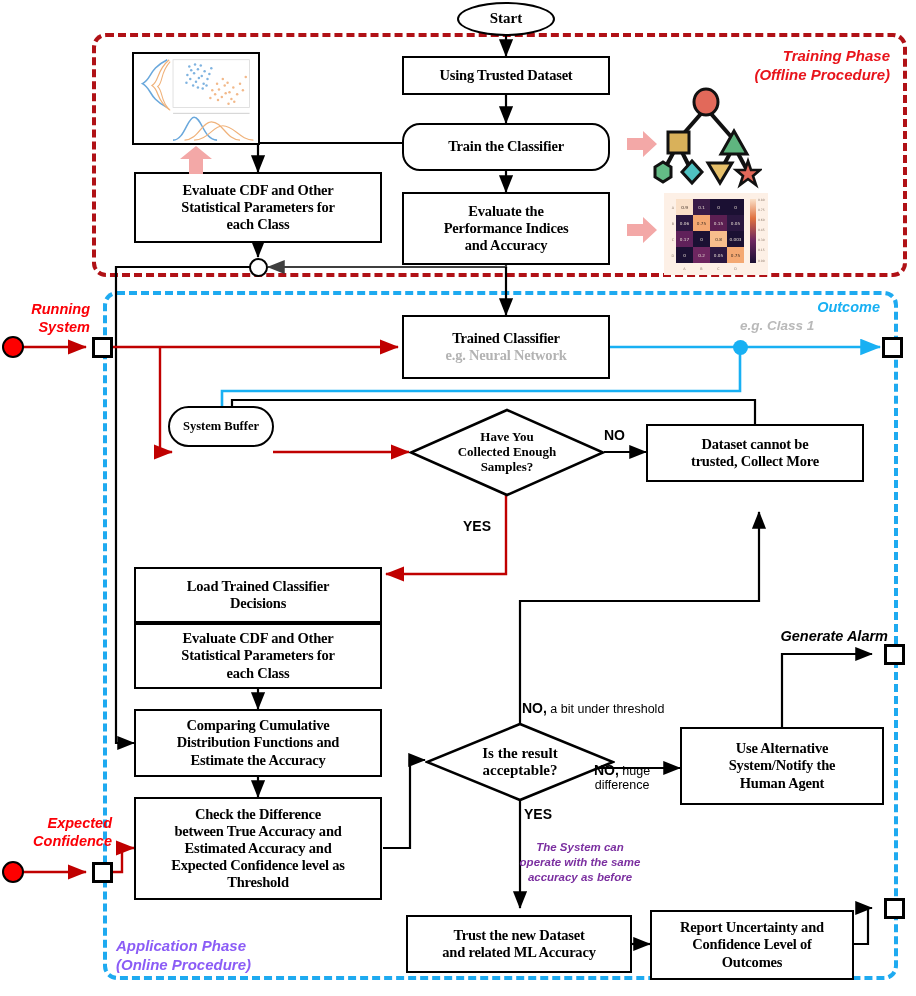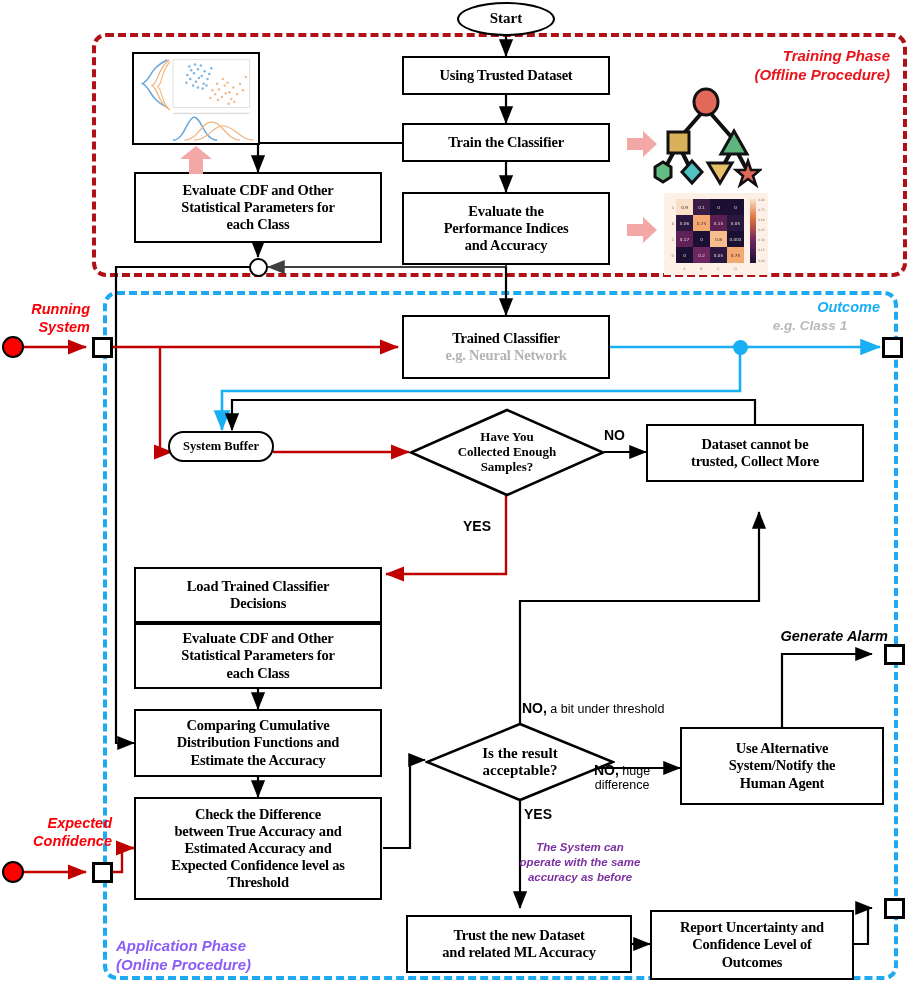--- a/index.html
+++ b/index.html
@@ -19,21 +19,21 @@
   .phase{position:absolute;box-sizing:border-box;pointer-events:none;}
   .phase.train{border:4px dashed #b01116;border-radius:14px;}
   .phase.app{border:4px dashed #1eaaf0;border-radius:14px;}
 
   .plabel{position:absolute;font-style:italic;font-weight:bold;text-align:right;line-height:1.25;}
   .plabel.train{color:#e8141b;font-size:15px;}
   .plabel.app{color:#8b5cf6;font-size:15px;text-align:left;}
   .outlab{position:absolute;font-style:italic;font-weight:bold;font-size:14.5px;line-height:1.25;}
   .red-lab{color:#fb0007;text-align:right;}
   .cy-lab{color:#18b0f3;text-align:right;}
-  .gy-lab{color:#b9b9b9;text-align:center;font-weight:bold;}
+  .gy-lab{color:#b9b9b9;text-align:left;font-weight:bold;}
   .blk-lab{color:#000;font-size:14.5px;font-style:italic;font-weight:bold;}
 
   .edgelab{position:absolute;font-weight:bold;color:#000;font-size:14px;}
   .edgelab .thin{font-weight:normal;font-size:12.5px;}
   .note{position:absolute;color:#7b2fa0;font-style:italic;font-weight:bold;font-size:11.5px;
         text-align:center;line-height:1.3;}
 
   .sq{position:absolute;box-sizing:border-box;width:21px;height:21px;border:3px solid #000;background:#fff;}
   .dot{position:absolute;box-sizing:border-box;width:22px;height:22px;border-radius:50%;background:#fe0000;border:2px solid #000;}
   .junc{position:absolute;box-sizing:border-box;width:19px;height:19px;border-radius:50%;background:#fff;border:2.5px solid #000;z-index:4;}
@@ -140,38 +140,38 @@
       <path d="M631,944 L650,944" marker-end="url(#ahB)"></path>
 
       <path d="M852,944 L868,944 L868,908 L872,908" marker-end="url(#ahB)"></path>
     </g>
   </svg>
 
   <div class="node term" style="left:457px;top:2px;width:98px;height:34px;">Start</div>
 
   <div class="node proc" style="left:402px;top:56px;width:208px;height:39px;">Using Trusted Dataset</div>
 
-  <div class="node proc" style="left:402px;top:123px;width:208px;height:39px;">Train the Classifier</div>
+  <div class="node proc" style="left:402px;top:123px;width:208px;height:48px;border-radius:18px;">Train the Classifier</div>
 
   <div class="node proc multi" style="left:402px;top:192px;width:208px;height:73px;white-space:pre-line;">Evaluate the
 Performance Indices
 and Accuracy</div>
 
   <div class="node proc multi" style="left:134px;top:172px;width:248px;height:71px;white-space:pre-line;">Evaluate CDF and Other
 Statistical Parameters for
 each Class</div>
 
   <div class="junc" style="left:249px;top:258px;"></div>
 
   <div class="node proc" style="left:402px;top:315px;width:208px;height:64px;flex-direction:column;">
     <span>Trained Classifier</span>
     <span class="sub">e.g. Neural Network</span>
   </div>
 
-  <div class="node rrect" style="left:168px;top:431px;width:106px;height:31px;">System Buffer</div>
+  <div class="node rrect" style="left:168px;top:406px;width:106px;height:41px;">System Buffer</div>
 
   <div class="node dec" style="left:409px;top:408px;width:196px;height:89px;">
     <svg class="diamond-shape" viewBox="0 0 196 89" preserveAspectRatio="none">
       <polygon points="98,2 194,44.5 98,87 2,44.5" fill="#fff" stroke="#000" stroke-width="2.6"></polygon>
     </svg>
     <span class="dlabel" style="white-space:pre-line;">Have You
 Collected Enough
 Samples?</span>
   </div>
 

